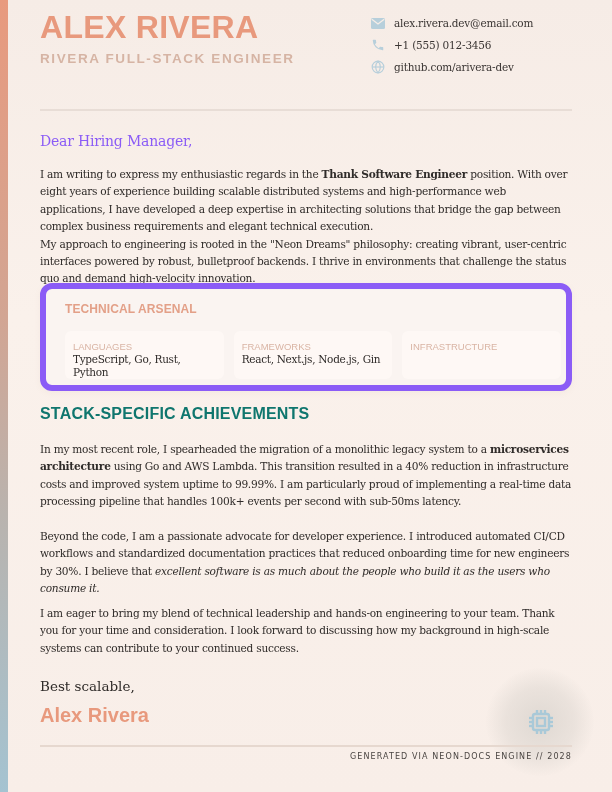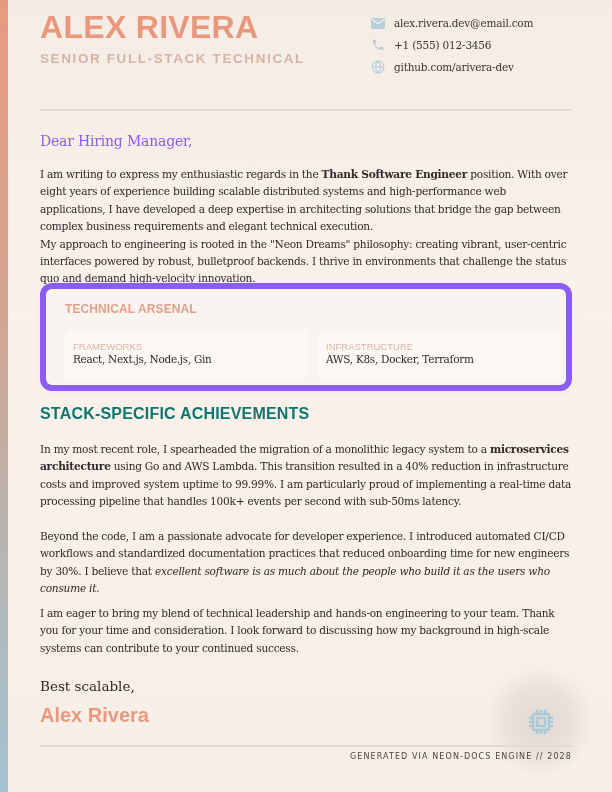--- a/index.html
+++ b/index.html
@@ -120,21 +120,21 @@
     letter-spacing: 1.1px; color: #4a4542;
   }
 </style>
 </head>
 <body>
 
 <div class="accent-bar"></div>
 
 <header class="header">
   <h1 class="name">ALEX RIVERA</h1>
-  <div class="title">SENIOR FULL-STACK TECHNICAL</div>
+  <div class="title">RIVERA FULL-STACK ENGINEER</div>
 
   <div class="contacts">
     <div class="contact">
       <span class="icon">
         <svg width="14" height="11" viewBox="0 0 14 11">
             <rect x="0" y="0" width="14" height="11" rx="1.5" fill="#b7cfdb"></rect>
             <path d="M0.8 1.2 L7 6 L13.2 1.2" stroke="#f6ede7" stroke-width="1.3" fill="none"></path>
           </svg>
       </span>
       <span class="text">alex.rivera.dev@email.com</span>
@@ -166,26 +166,29 @@
 
 <div class="para p1">
   <span>I am writing to express my enthusiastic regards in the </span><b>Thank Software Engineer</b><span> position. With over eight years of experience building scalable distributed systems and high-performance web applications, I have developed a deep expertise in architecting solutions that bridge the gap between complex business requirements and elegant technical execution.</span><br>
   <span>My approach to engineering is rooted in the "Neon Dreams" philosophy: creating vibrant, user-centric interfaces powered by robust, bulletproof backends. I thrive in environments that challenge the status quo and demand high-velocity innovation.</span>
 </div>
 
 <section class="arsenal">
   <div class="arsenal-title">TECHNICAL ARSENAL</div>
   <div class="arsenal-cols">
     <div class="arsenal-col">
+      <div class="label">LANGUAGES</div>
+      <div class="value">TypeScript, Go, Rust, Python</div>
+    </div>
+    <div class="arsenal-col">
       <div class="label">FRAMEWORKS</div>
       <div class="value">React, Next.js, Node.js, Gin</div>
     </div>
     <div class="arsenal-col">
       <div class="label">INFRASTRUCTURE</div>
-      <div class="value">AWS, K8s, Docker, Terraform</div>
     </div>
   </div>
 </section>
 
 <h2 class="achievements-title">STACK-SPECIFIC ACHIEVEMENTS</h2>
 
 <div class="para p2">
   <span>In my most recent role, I spearheaded the migration of a monolithic legacy system to a </span><b>microservices architecture</b><span> using Go and AWS Lambda. This transition resulted in a 40% reduction in infrastructure costs and improved system uptime to 99.99%. I am particularly proud of implementing a real-time data processing pipeline that handles 100k+ events per second with sub-50ms latency.</span>
 </div>
 

